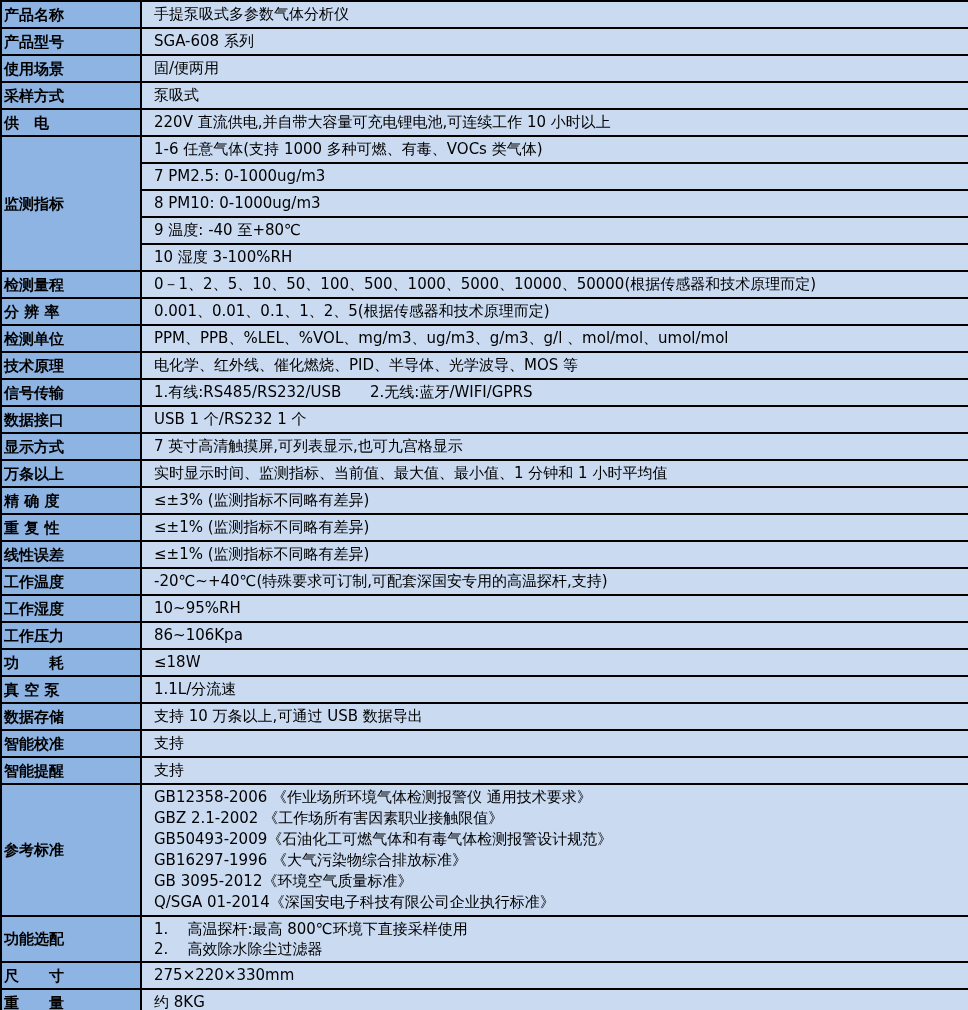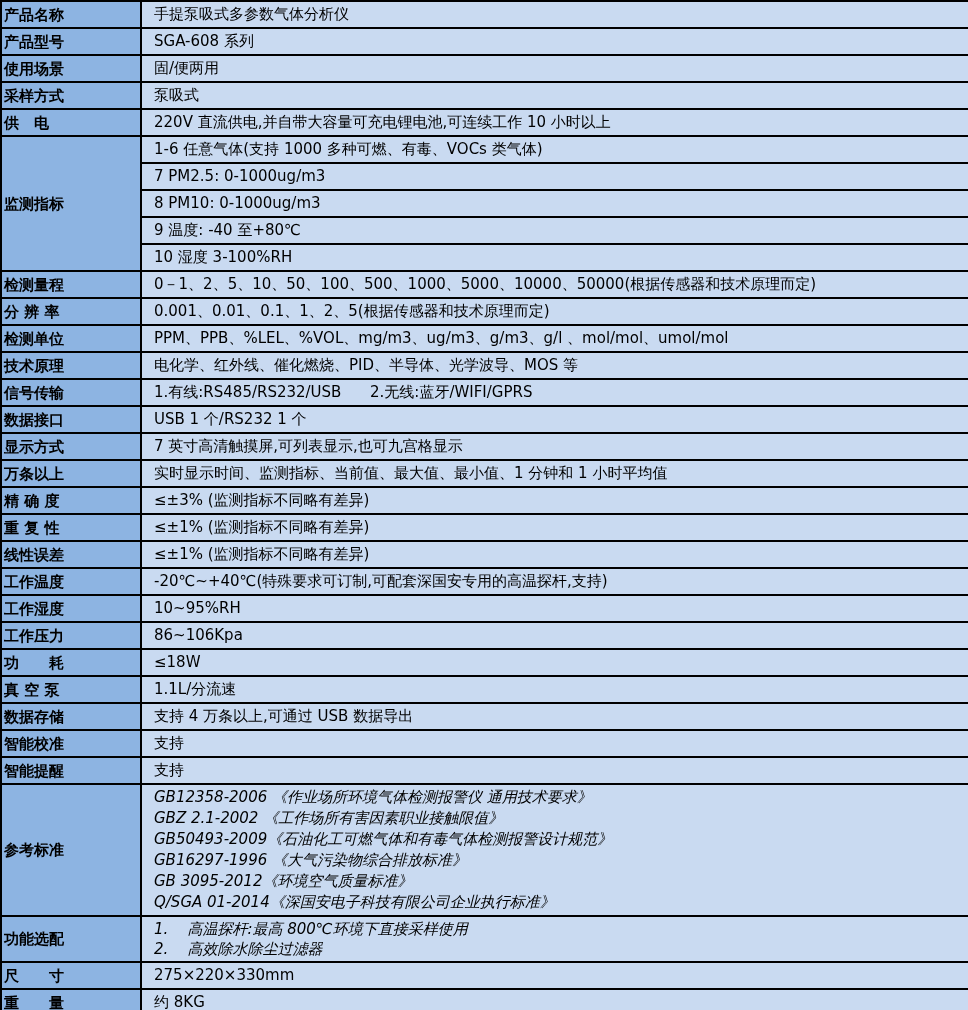--- a/index.html
+++ b/index.html
@@ -37,21 +37,21 @@
   }
   table.spec td {
     background: var(--value-bg);
     font-size: 15px;
     padding: 2px 23px 2px 12px;
     white-space: pre-wrap;
     line-height: 1.35;
   }
   tr.row-normal { height: 27px; }
   td.cell-multiline { padding: 4px 8px 4px 12px; }
-  td.cell-multiline div { line-height: 21px; font-style: italic; }
+  td.cell-multiline div { line-height: 21px; }
   td.cell-options div { line-height: 20px; }
 </style>
 </head>
 <body>
 
 <table class="spec">
   <colgroup>
     <col class="c-label">
     <col class="c-value">
   </colgroup>
@@ -151,21 +151,21 @@
       <tr class="row-normal">
         <th>功　　耗</th>
         <td>≤18W</td>
       </tr>
       <tr class="row-normal">
         <th>真 空 泵</th>
         <td>1.1L/分流速</td>
       </tr>
       <tr class="row-normal">
         <th>数据存储</th>
-        <td>支持 4 万条以上,可通过 USB 数据导出</td>
+        <td>支持 10 万条以上,可通过 USB 数据导出</td>
       </tr>
       <tr class="row-normal">
         <th>智能校准</th>
         <td>支持</td>
       </tr>
       <tr class="row-normal">
         <th>智能提醒</th>
         <td>支持</td>
       </tr>
       <tr>

